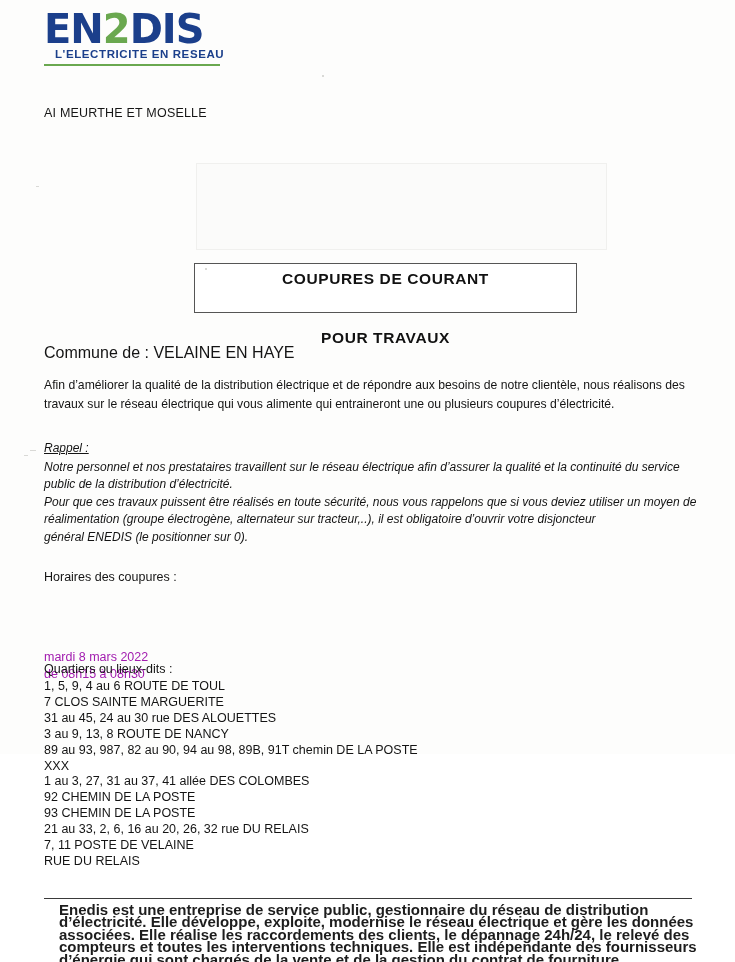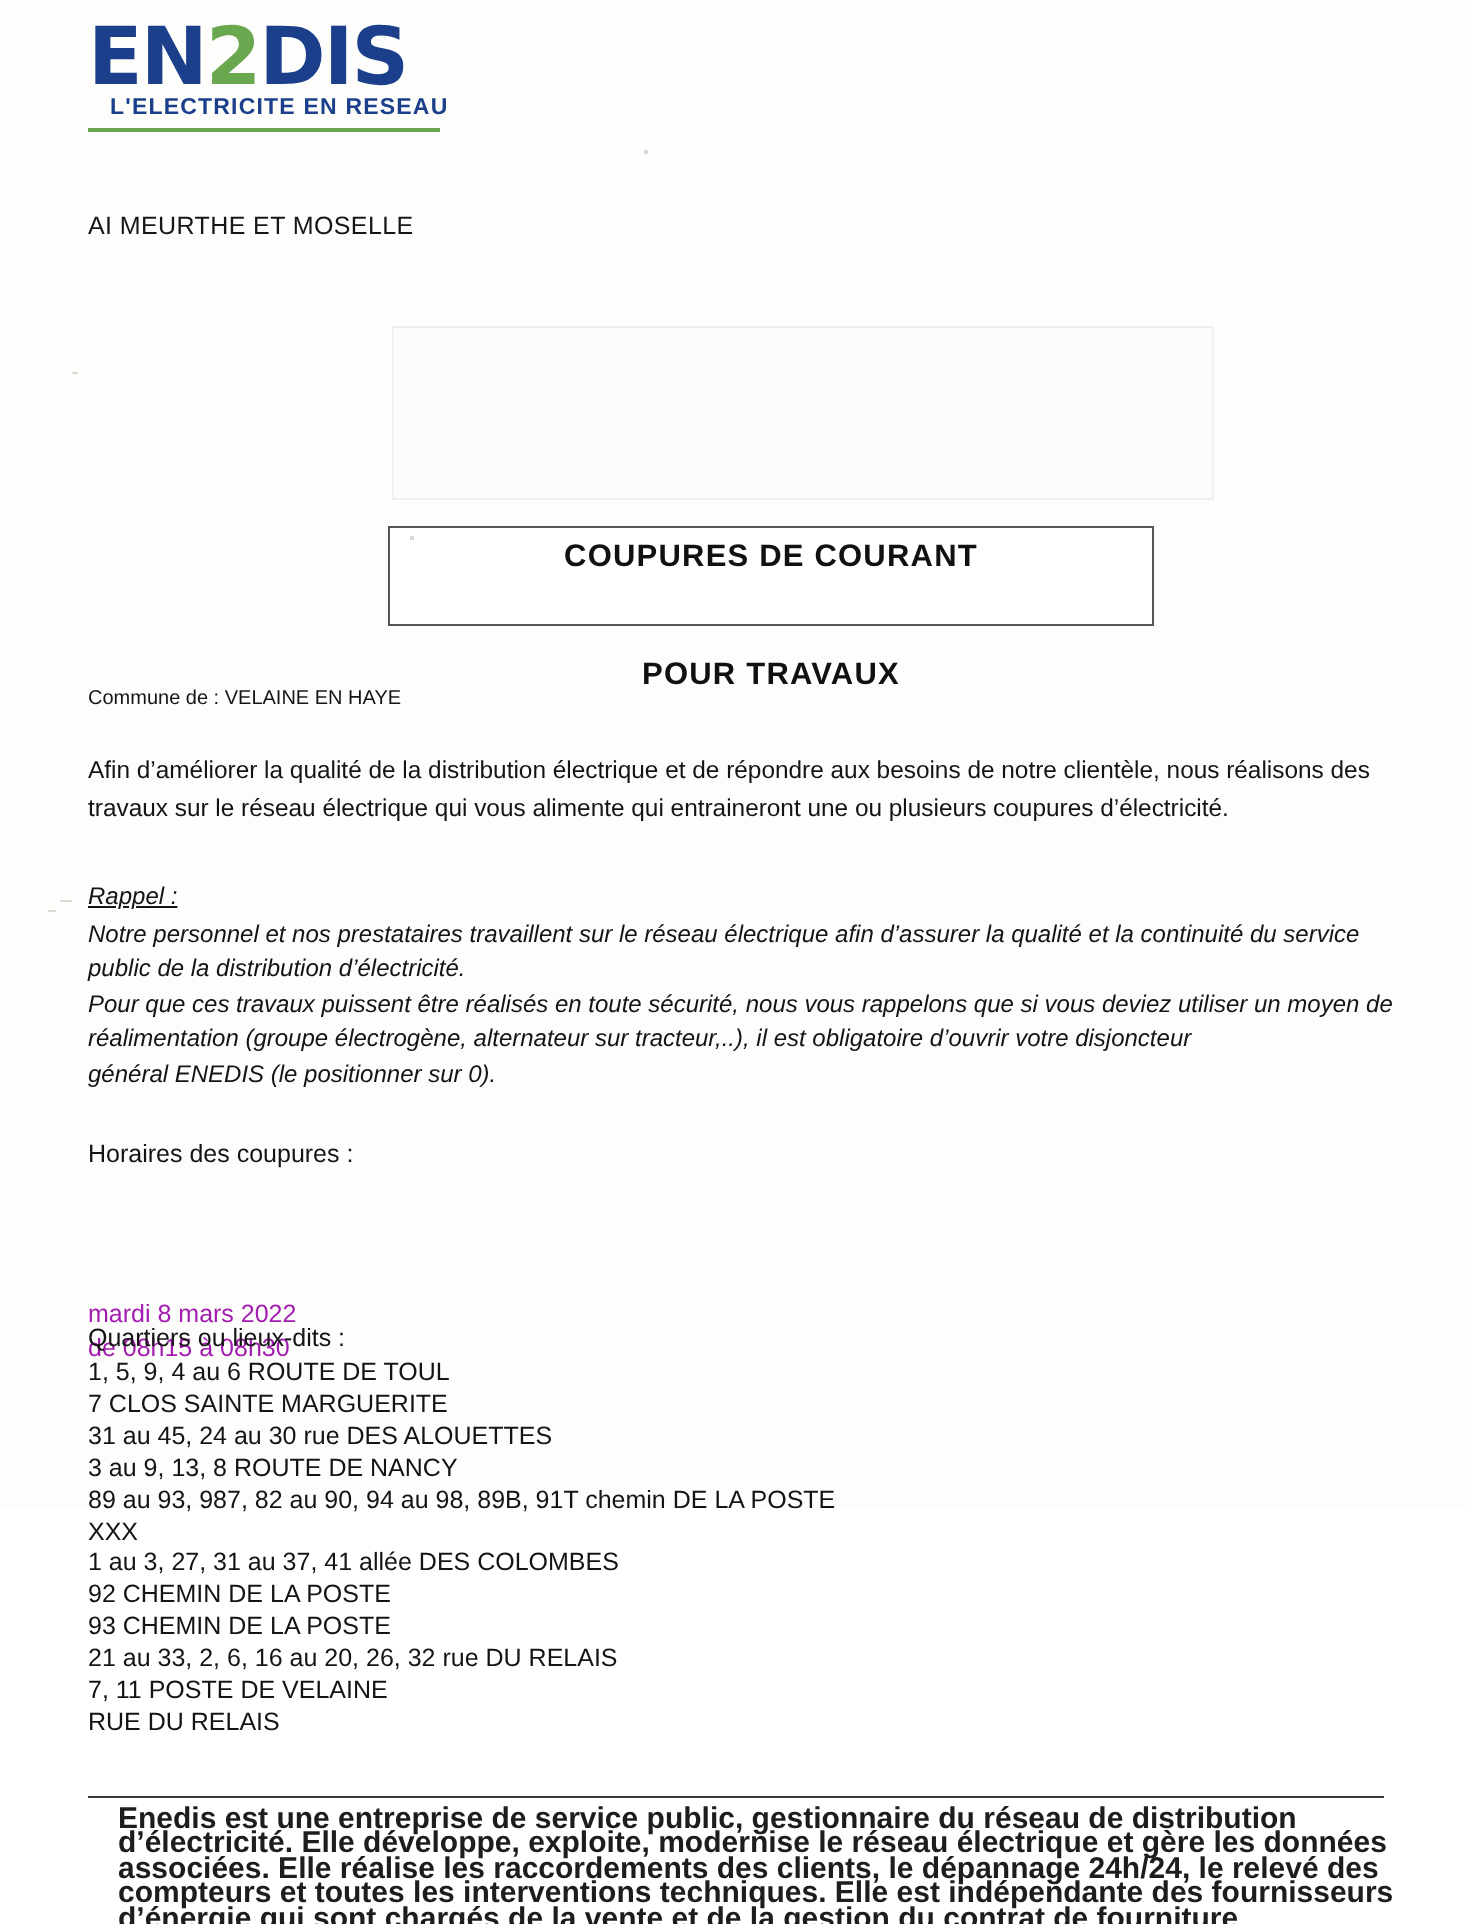--- a/index.html
+++ b/index.html
@@ -101,21 +101,21 @@
     color: #111;
     line-height: 19px;
     margin-top: 40px;
   }
 
   
   .commune {
     position: absolute;
     left: 44px;
     top: 344px;
-    font-size: 10px;
+    font-size: 16px;
     color: #141414;
   }
   .intro {
     position: absolute;
     left: 44px;
     top: 376px;
     width: 660px;
     font-size: 12.2px;
     line-height: 19px;
     color: #141414;

